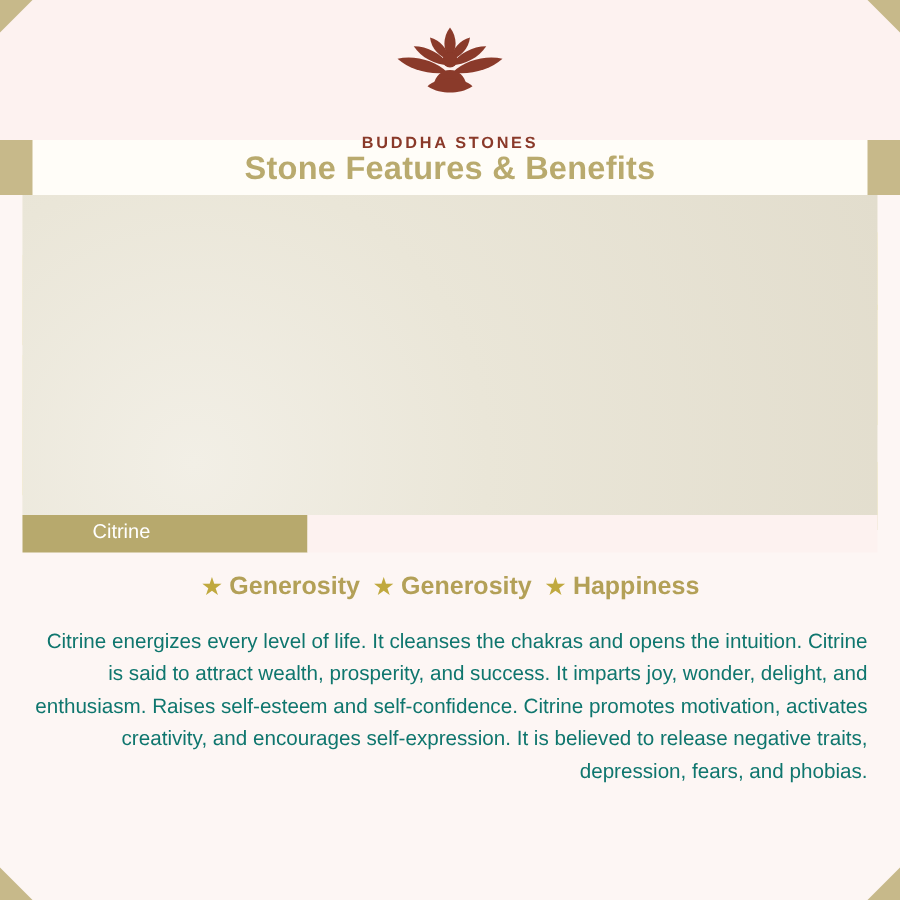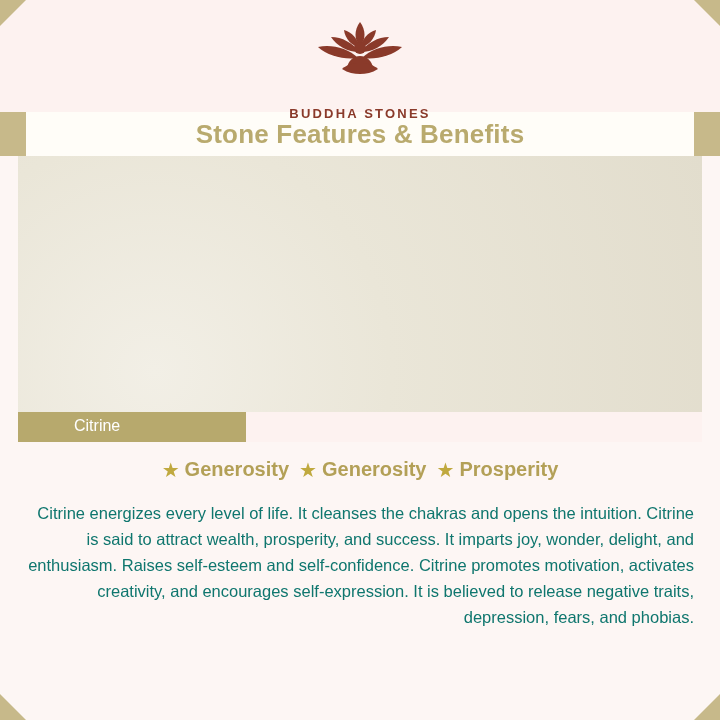--- a/index.html
+++ b/index.html
@@ -318,19 +318,19 @@
     <div class="kw-item">
       <span class="kw-star">★</span>
       <span class="kw-label">Generosity</span>
     </div>
     <div class="kw-item">
       <span class="kw-star">★</span>
       <span class="kw-label">Generosity</span>
     </div>
     <div class="kw-item">
       <span class="kw-star">★</span>
-      <span class="kw-label">Prosperity</span>
+      <span class="kw-label">Happiness</span>
     </div>
   </div>
 
   <div class="body-copy">Citrine energizes every level of life. It cleanses the chakras and opens the intuition. Citrine is said to attract wealth, prosperity, and success. It imparts joy, wonder, delight, and enthusiasm. Raises self-esteem and self-confidence. Citrine promotes motivation, activates creativity, and encourages self-expression. It is believed to release negative traits, depression, fears, and phobias.</div>
 
 </div>
 
 </body></html>

